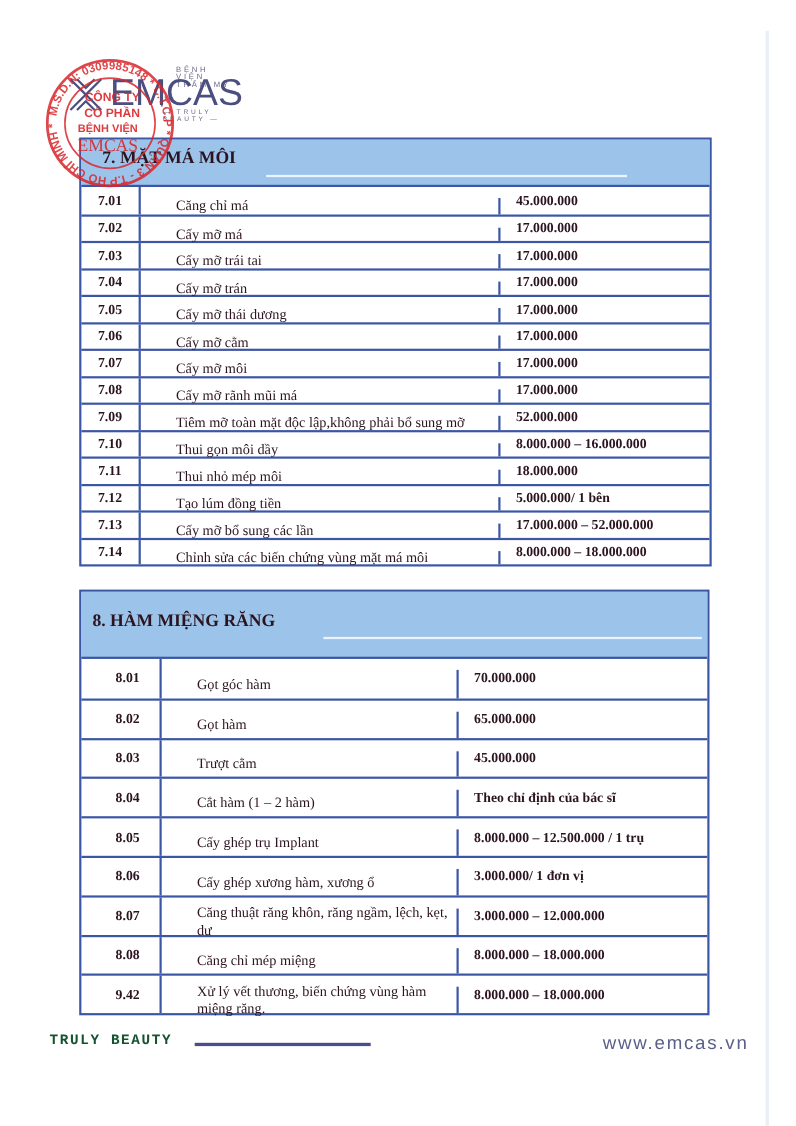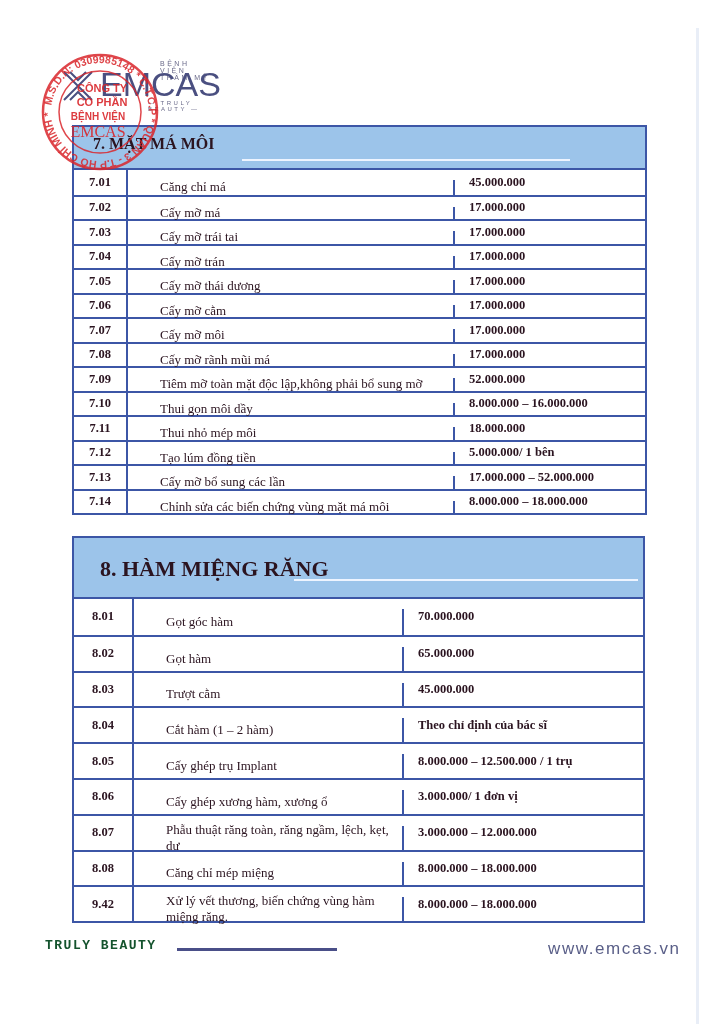--- a/index.html
+++ b/index.html
@@ -31,24 +31,24 @@
   .c-price { flex: 1; padding-left: 14px; font-weight: bold; color: #2b1420; font-size: 12.5px; }
 
   #sec7 { top: 125px; }
   #sec7 .section-header { height: 43px; }
   #sec7 .section-title { left: 19px; top: 8px; font-size: 16px; }
   #sec7 .section-underline { left: 168px; width: 328px; top: 32px; }
   #sec7 .row { height: 24.5px; }
 
   #sec8 { top: 536px; width: 573px; }
   #sec8 .section-header { height: 61px; }
-  #sec8 .section-title { left: 10px; top: 18px; font-size: 22px; margin-left: 16px; }
+  #sec8 .section-title { left: 10px; top: 18px; font-size: 16px; }
   #sec8 .section-underline { left: 220px; width: 344px; top: 41px; }
   #sec8 .row { height: 35.8px; }
-  #sec8 .c-code { width: 60px; }
+  #sec8 .c-code { width: 60px; margin-left: 13px; }
   #sec8 .c-name { width: 270px; padding-left: 32px; }
   #sec8 .c-price { padding-left: 14px; }
 
   
   .footer-left { position: absolute; left: 45px; top: 938px; font-family: Liberation Mono, monospace; font-weight: bold; font-size: 13px; letter-spacing: 1.5px; color: #14532d; }
   .footer-line { position: absolute; left: 177px; top: 948px; width: 160px; height: 3px; background: #4a4f88; }
   .footer-right { position: absolute; left: 548px; top: 939px; font-family: "Liberation Sans", sans-serif; font-size: 17px; letter-spacing: 1.6px; color: #5a5f88; }
 </style>
 </head>
 <body>
@@ -189,21 +189,21 @@
         <div class="cell c-name">Cấy ghép trụ Implant</div>
         <div class="cell c-price">8.000.000 – 12.500.000 / 1 trụ</div>
       </div>
       <div class="row">
         <div class="cell c-code">8.06</div>
         <div class="cell c-name">Cấy ghép xương hàm, xương ổ</div>
         <div class="cell c-price">3.000.000/ 1 đơn vị</div>
       </div>
       <div class="row">
         <div class="cell c-code">8.07</div>
-        <div class="cell c-name">Phẫu thuật răng toàn, răng ngầm, lệch, kẹt, dư</div>
+        <div class="cell c-name">Căng thuật răng khôn, răng ngầm, lệch, kẹt, dư</div>
         <div class="cell c-price">3.000.000 – 12.000.000</div>
       </div>
       <div class="row">
         <div class="cell c-code">8.08</div>
         <div class="cell c-name">Căng chỉ mép miệng</div>
         <div class="cell c-price">8.000.000 – 18.000.000</div>
       </div>
       <div class="row">
         <div class="cell c-code">9.42</div>
         <div class="cell c-name">Xử lý vết thương, biến chứng vùng hàm miệng răng.</div>

